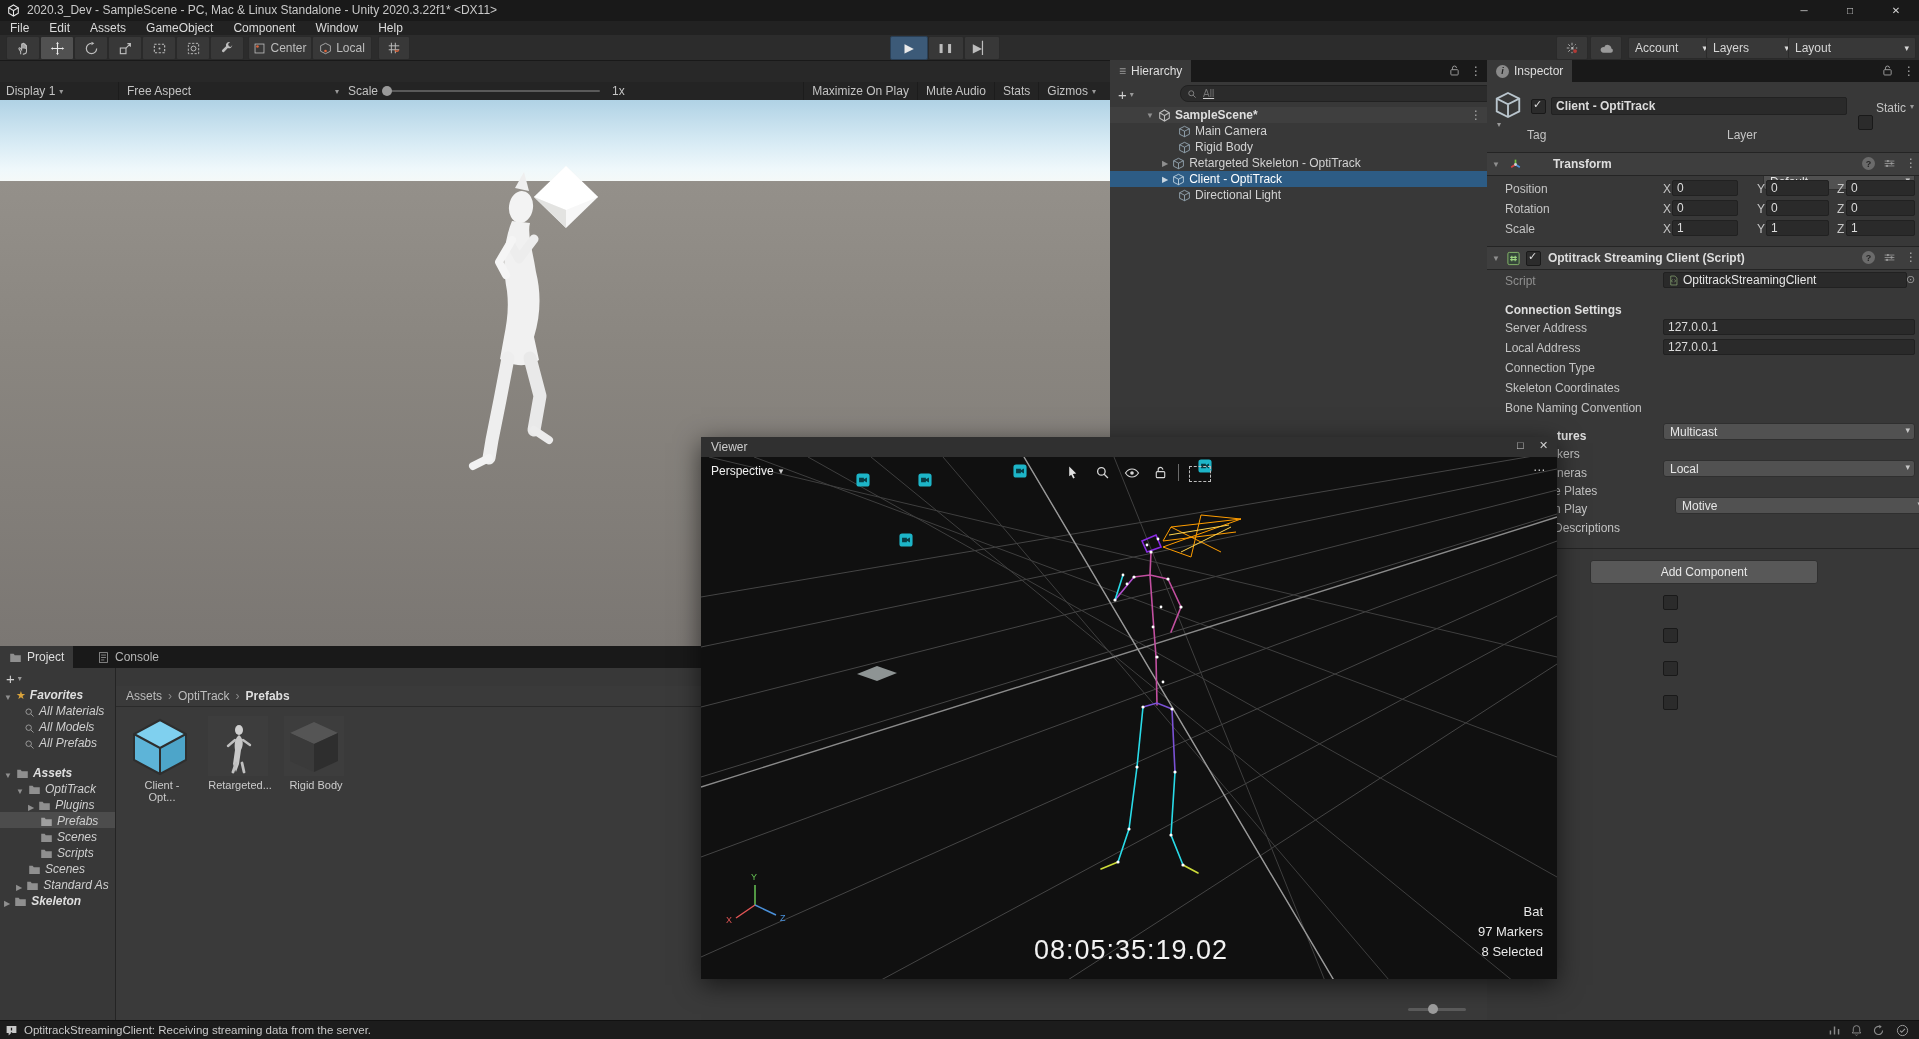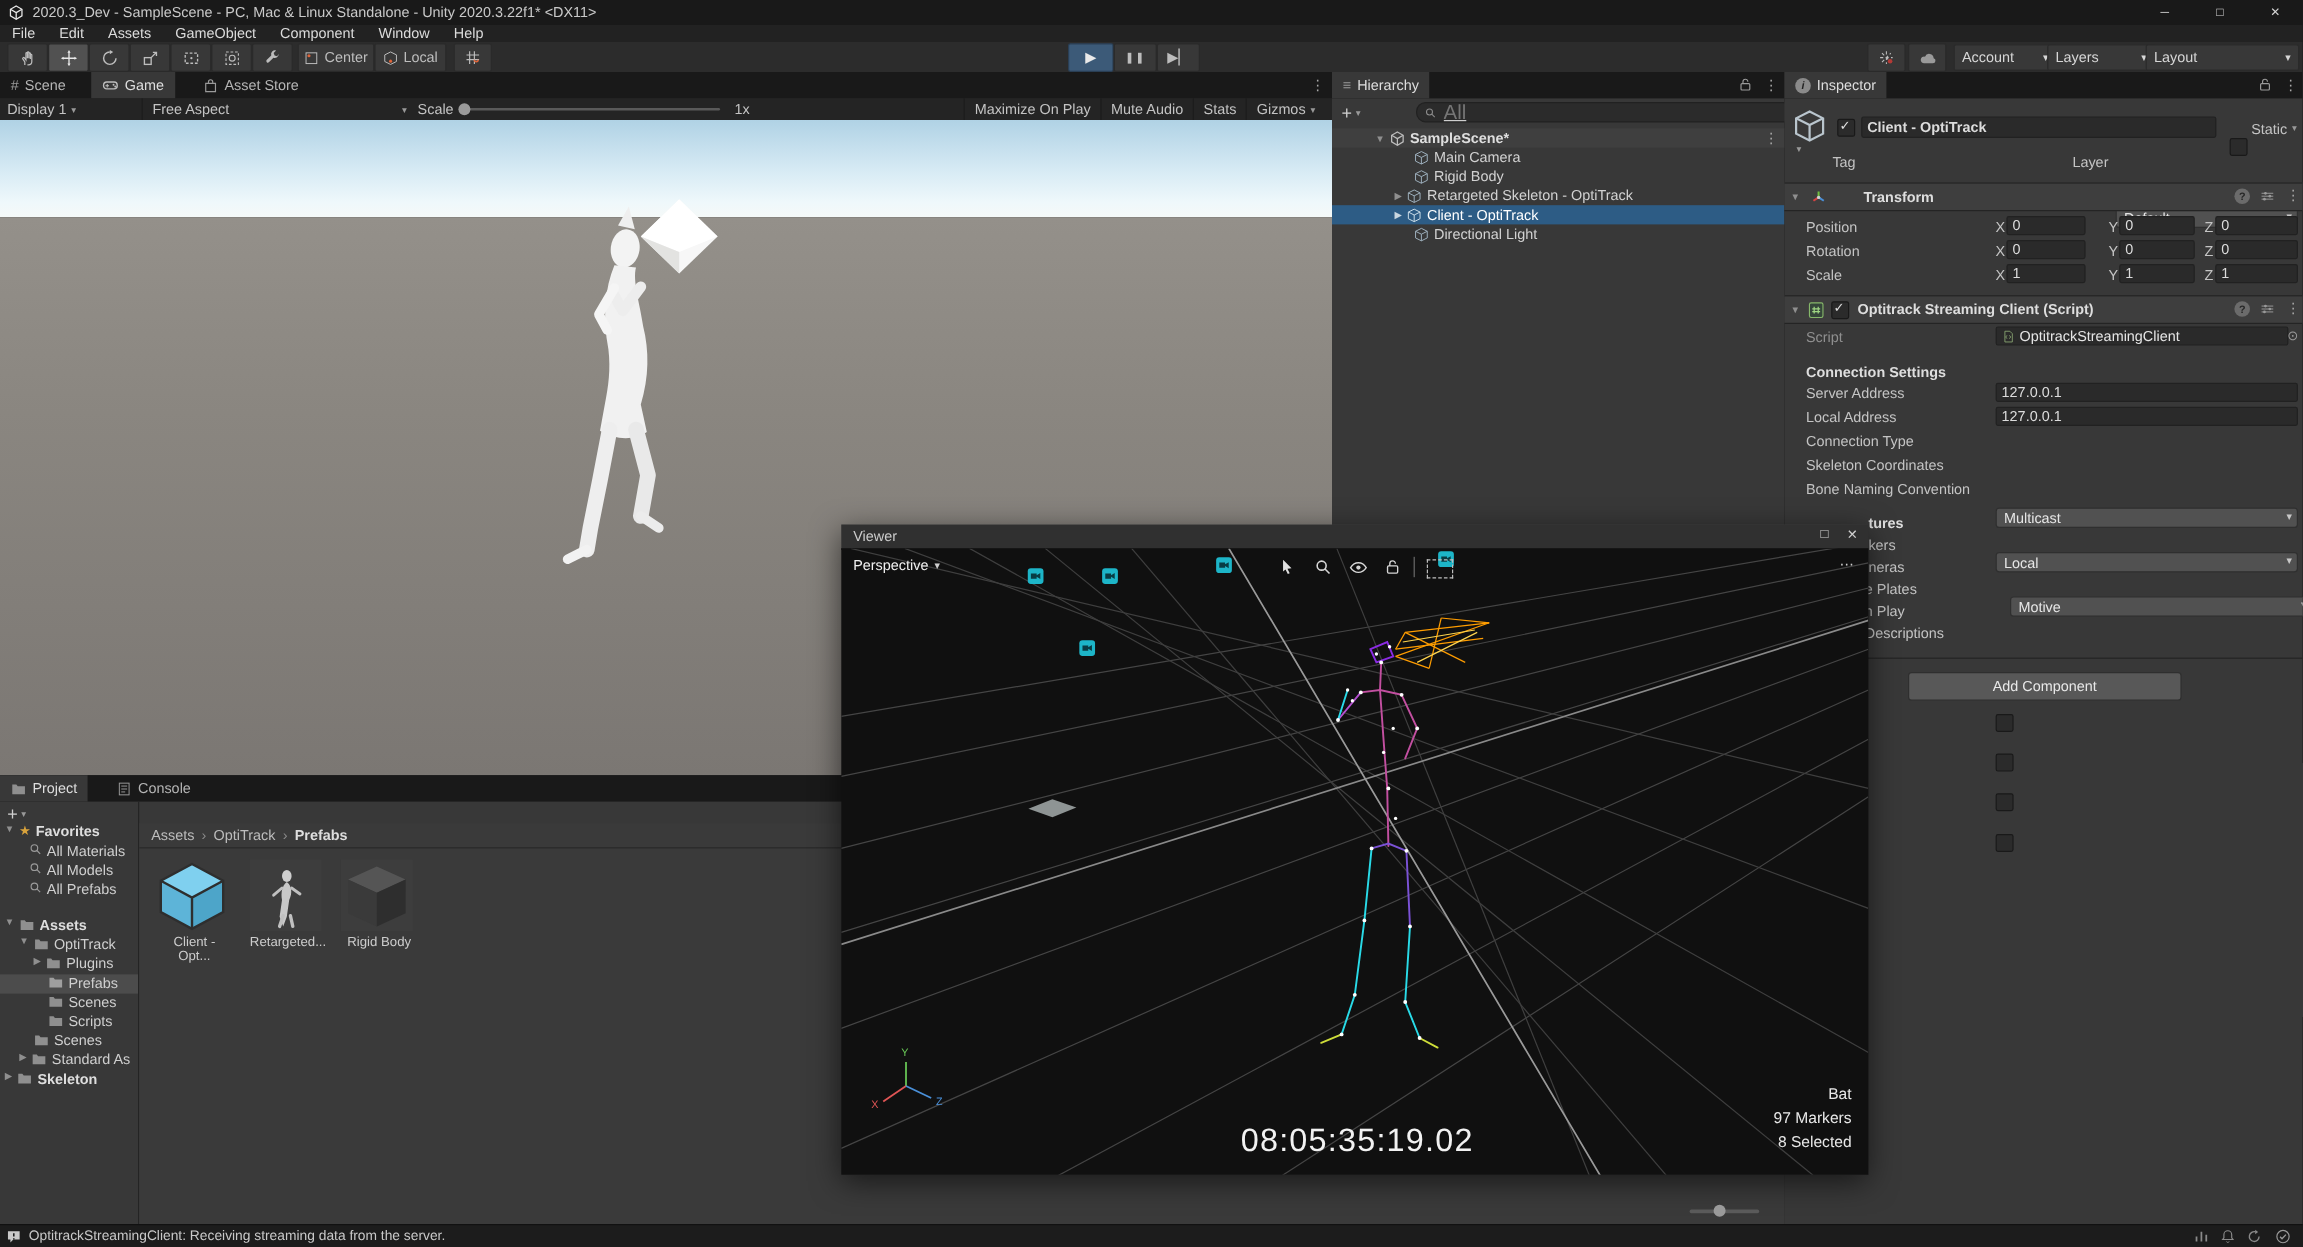--- a/index.html
+++ b/index.html
@@ -49,23 +49,23 @@
   .comp-head{background:#3e3e3e;border-top:1px solid #242424;border-bottom:1px solid #242424;}
   .bold{font-weight:bold;color:#dedede;}
   .qmark{width:13px;height:13px;border-radius:7px;background:#6b6b6b;color:#262626;font-size:9px;font-weight:bold;
          display:inline-flex;align-items:center;justify-content:center;}
   .iinfo{width:13px;height:13px;border-radius:7px;background:#8a8a8a;color:#222;font-size:9px;font-weight:bold;
          display:inline-flex;align-items:center;justify-content:center;font-style:italic;}
   
   .hrow{height:16px;display:flex;align-items:center;color:#d2d2d2;}
   .hrow.sel{background:#2d5c85;color:#fff;}
   .searchbox{background:#2b2b2b;border:1px solid #212121;border-radius:8px;display:flex;align-items:center;padding:0 6px;gap:4px;}
-  .searchbox input{background:transparent;border:none;outline:none;color:#cfcfcf;font-size:17px;width:100%;text-decoration:underline;}
+  .searchbox input{background:transparent;border:none;outline:none;color:#cfcfcf;font-size:10px;width:100%;text-decoration:underline;}
   
-  .prow{height:16px;display:flex;align-items:flex-start;gap:4px;color:#cfcfcf;white-space:nowrap;}
+  .prow{height:16px;display:flex;align-items:flex-end;gap:4px;color:#cfcfcf;white-space:nowrap;font-style:italic;}
   .prow.sel{background:#4c4c4c;}
   .thumblbl{color:#cccccc;font-size:11px;text-align:center;}
   
   .viewer{left:701px;top:437px;width:856px;height:542px;box-shadow:0 6px 24px rgba(0,0,0,.6);z-index:40;}
   .viewer-title{height:20px;background:#303030;border-bottom:1px solid #1a1a1a;}
   .viewer-body{position:absolute;left:0;top:20px;width:856px;height:522px;background:#101010;overflow:hidden;}
   .vtool{color:#cfcfcf;}
   .dashedrect{width:20px;height:14px;border:1px dashed #bdbdbd;}
   .timecode{font-size:27px;color:#f2f2f2;letter-spacing:1px;text-align:center;}
   .vinfo{color:#e8e8e8;font-size:13px;line-height:20px;text-align:right;}
@@ -308,39 +308,20 @@
     <div class="abs ddbtn" style="left:1706px;top:2px;width:76px">
       <span>Layers</span>
         <span class="g g-cd" style="font-size:9px"></span>
     </div>
     <div class="abs ddbtn" style="left:1788px;top:2px;width:114px">
       <span>Layout</span>
         <span class="g g-cd" style="font-size:9px"></span>
     </div>
   </div>
 
-  <div class="abs tabstrip" style="left:0;top:60px;width:1110px;height:22px;border-right:1px solid #191919">
-    <div class="abs tab" style="left:0;top:0">
-      <span class="g g-hash" style="color:#9a9a9a"></span>
-      <span>Scene</span>
-    </div>
-    <div class="abs tab on" style="left:76px;top:0">
-      <svg class="ic" style="width:14px;height:14px;color:#bdbdbd">
-          <use href="#s-gamepad"></use>
-        </svg>
-      <span>Game</span>
-    </div>
-    <div class="abs tab" style="left:160px;top:0">
-      <svg class="ic" style="width:13px;height:13px;color:#9a9a9a">
-          <use href="#s-bag"></use>
-        </svg>
-      <span>Asset Store</span>
-    </div>
-    <span class="abs g g-vm" style="left:1092px;top:4px;color:#aaa"></span>
-  </div>
 
   <div class="abs" style="left:0;top:82px;width:1110px;height:18px;background:#242424;border-bottom:1px solid #191919">
     <div class="abs row" style="left:6px;top:0;height:18px;gap:4px">
       <span style="color:#c3c3c3">Display 1</span>
       <span class="g g-cd" style="font-size:8px;color:#999"></span>
     </div>
     <div class="abs row" style="left:118px;top:0;height:18px;width:212px;justify-content:space-between;border-left:1px solid #1c1c1c;padding-left:8px">
       <span style="color:#c3c3c3">Free Aspect</span>
       <span class="g g-cd" style="font-size:8px;color:#999"></span>
     </div>

